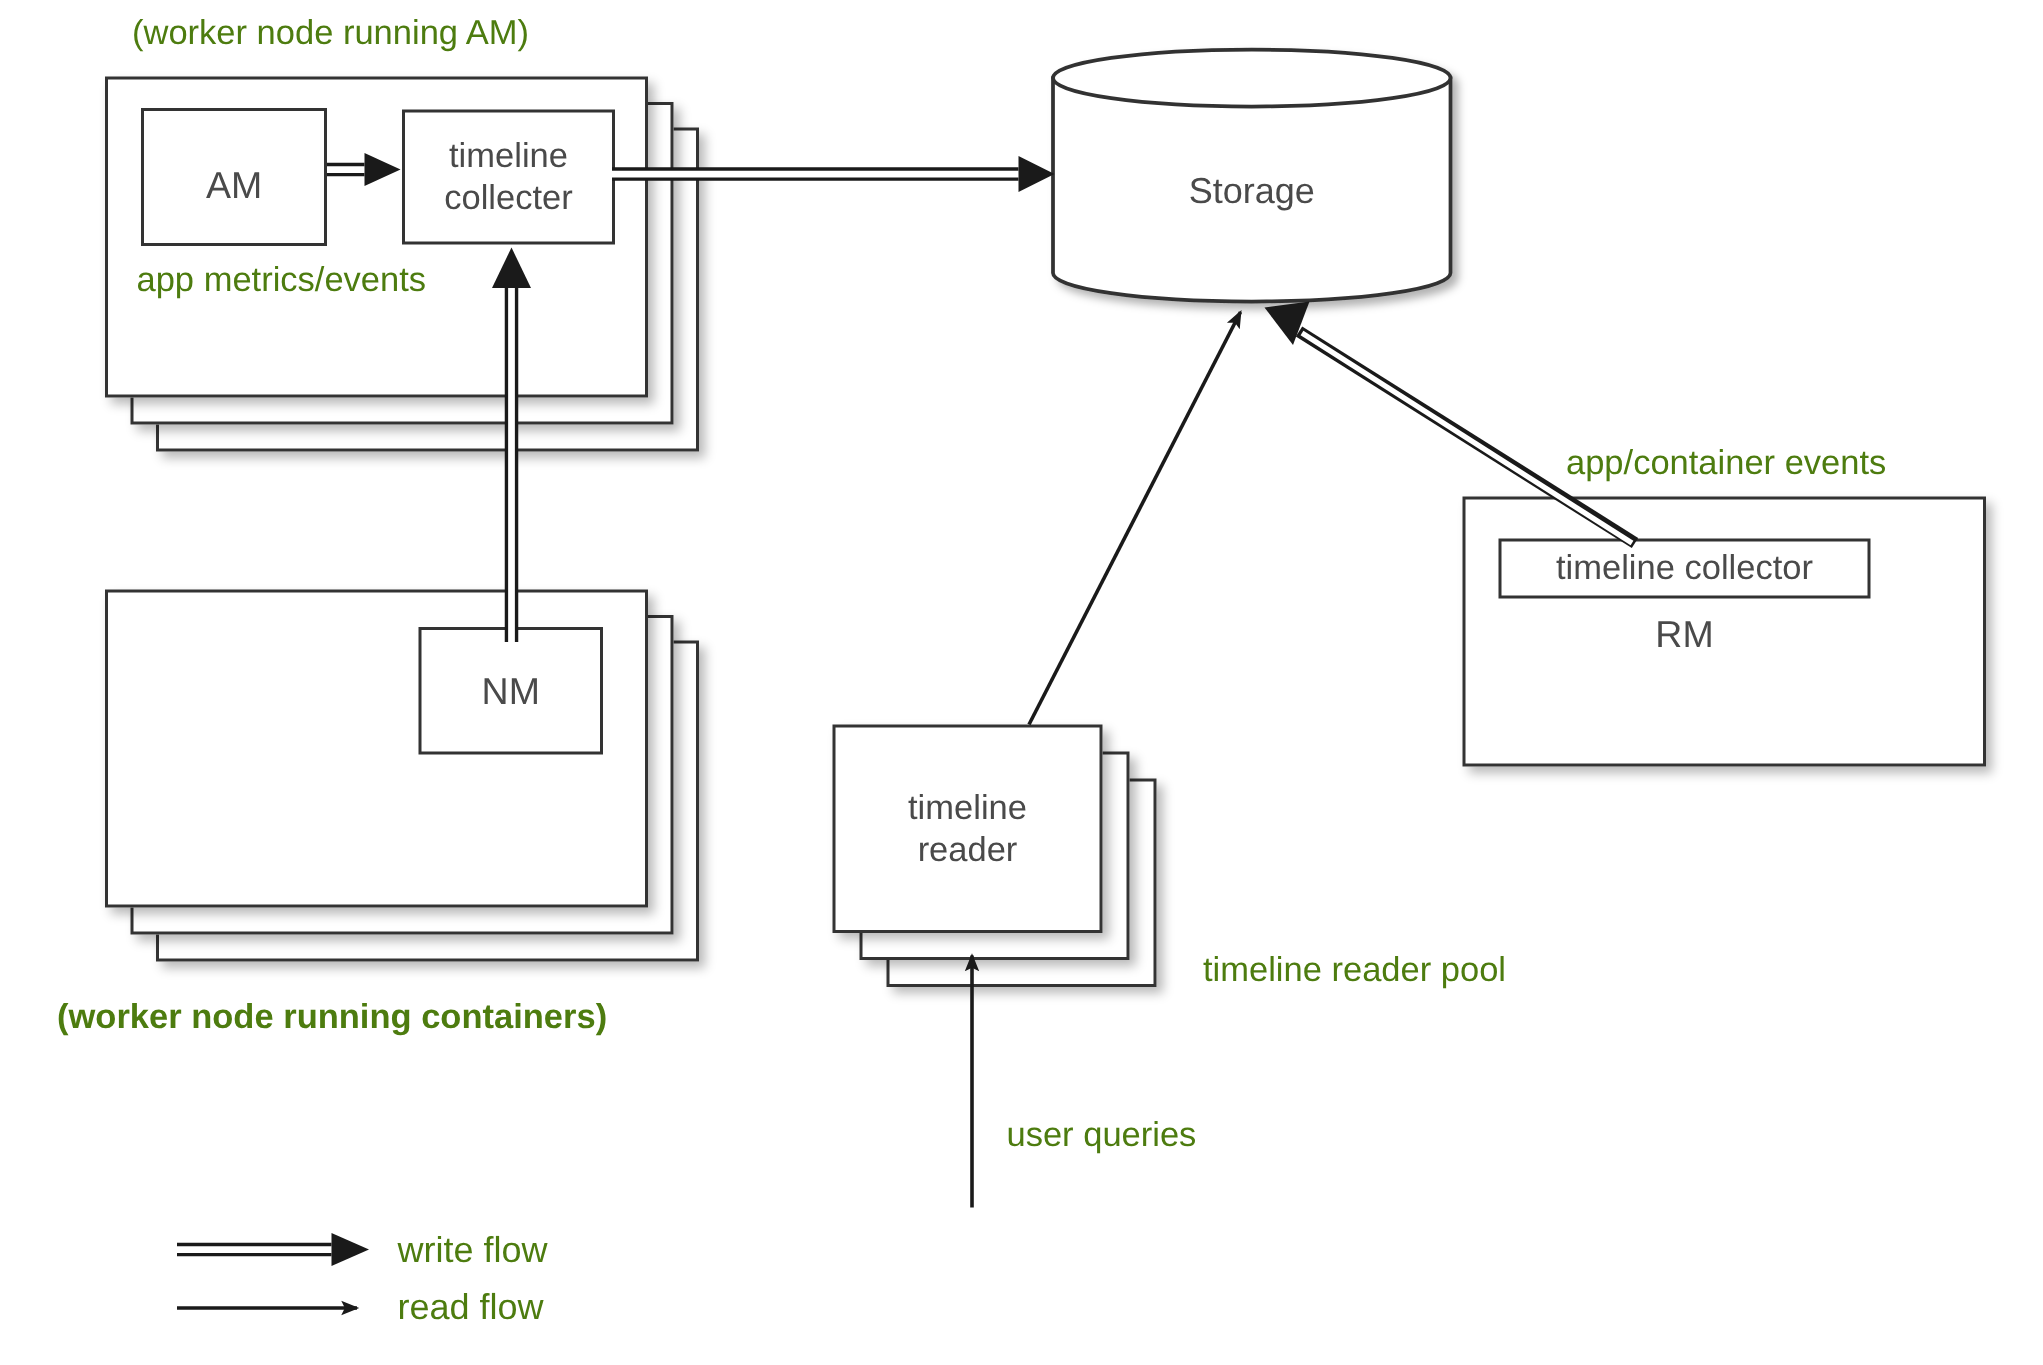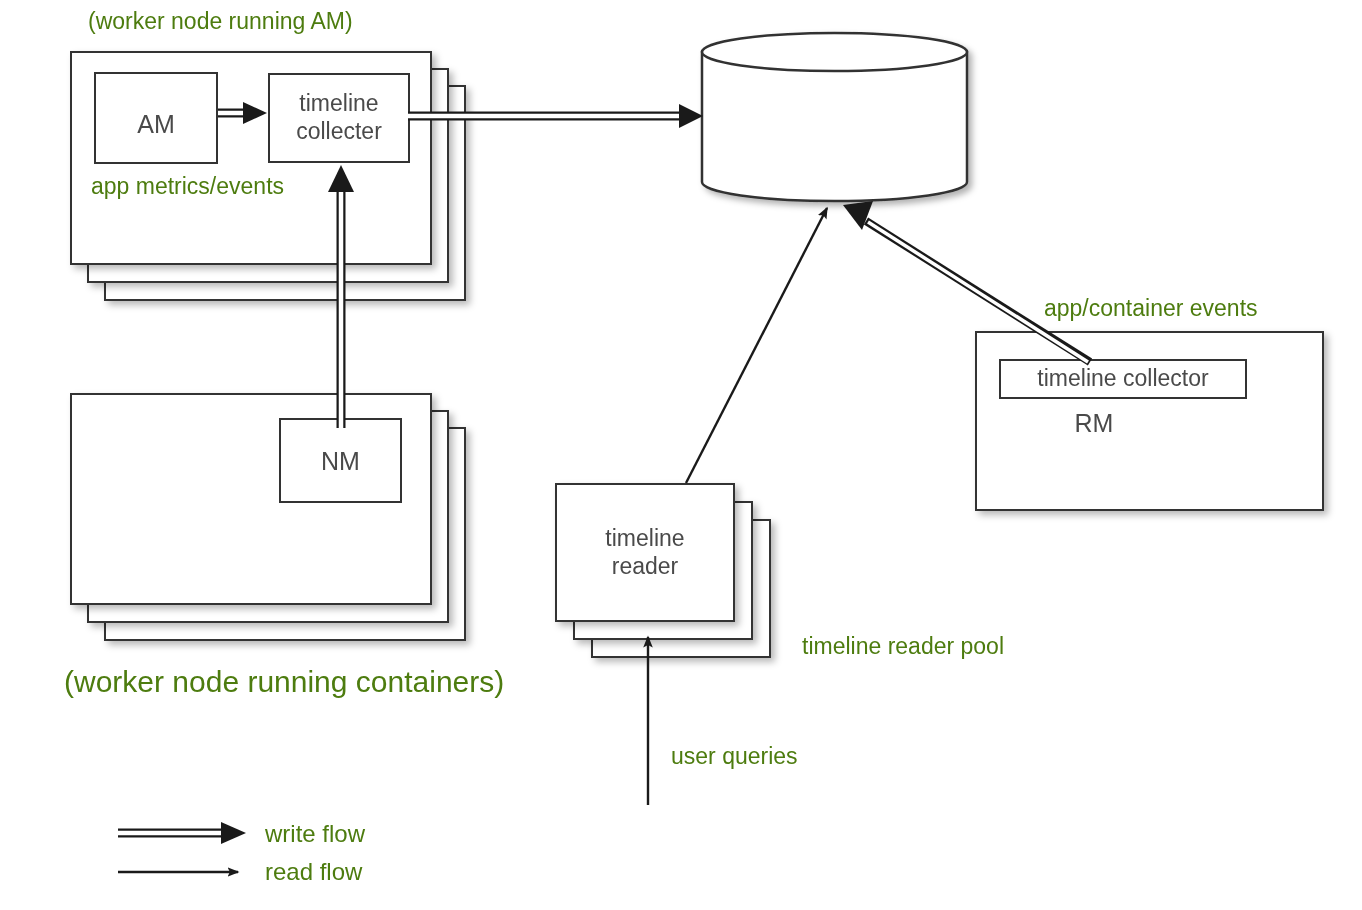--- a/index.html
+++ b/index.html
@@ -158,35 +158,36 @@
     <div class="center-text" style="left:268px; top:73px; width:142px; height:90px; font-size:23px; flex-direction:column;">
       <span>timeline</span>
       <span>collecter</span>
     </div>
 
     <div class="lbl" style="left:91px; top:173px; font-size:23px;">app metrics/events</div>
 
     <div class="center-text" style="left:279px; top:418px; width:123px; height:85px; font-size:25px;">NM</div>
 
 
-    <div class="lbl" style="left:64px; top:664px; font-size:30px;">(worker node running containers)</div>
+    <div class="lbl" style="left:38px; top:664px; font-size:23px;font-weight:bold;">(worker node running containers)</div>
 
+    <div class="center-text" style="left:702px; top:73px; width:265px; height:110px; font-size:24px;">Storage</div>
 
     <div class="center-text" style="left:555px; top:483px; width:180px; height:139px; font-size:23px; flex-direction:column;">
       <span>timeline</span>
       <span>reader</span>
     </div>
 
     <div class="lbl" style="left:802px; top:633px; font-size:23px;">timeline reader pool</div>
 
     <div class="lbl" style="left:671px; top:743px; font-size:23px;">user queries</div>
 
     <div class="lbl" style="left:1044px; top:295px; font-size:23px;">app/container events</div>
 
     <div class="center-text" style="left:999px; top:359px; width:248px; height:40px; font-size:23px;">timeline collector</div>
 
-    <div class="center-text" style="left:970px; top:405px; width:248px; height:36px; font-size:25px;">RM</div>
+    <div class="center-text" style="left:999px; top:405px; width:248px; height:36px; font-size:25px;">RM</div>
 
     <div class="lbl" style="left:265px; top:820px; font-size:24px;">write flow</div>
     <div class="lbl" style="left:265px; top:858px; font-size:24px;">read flow</div>
   </div>
 
 </div>
 
 </body></html>

